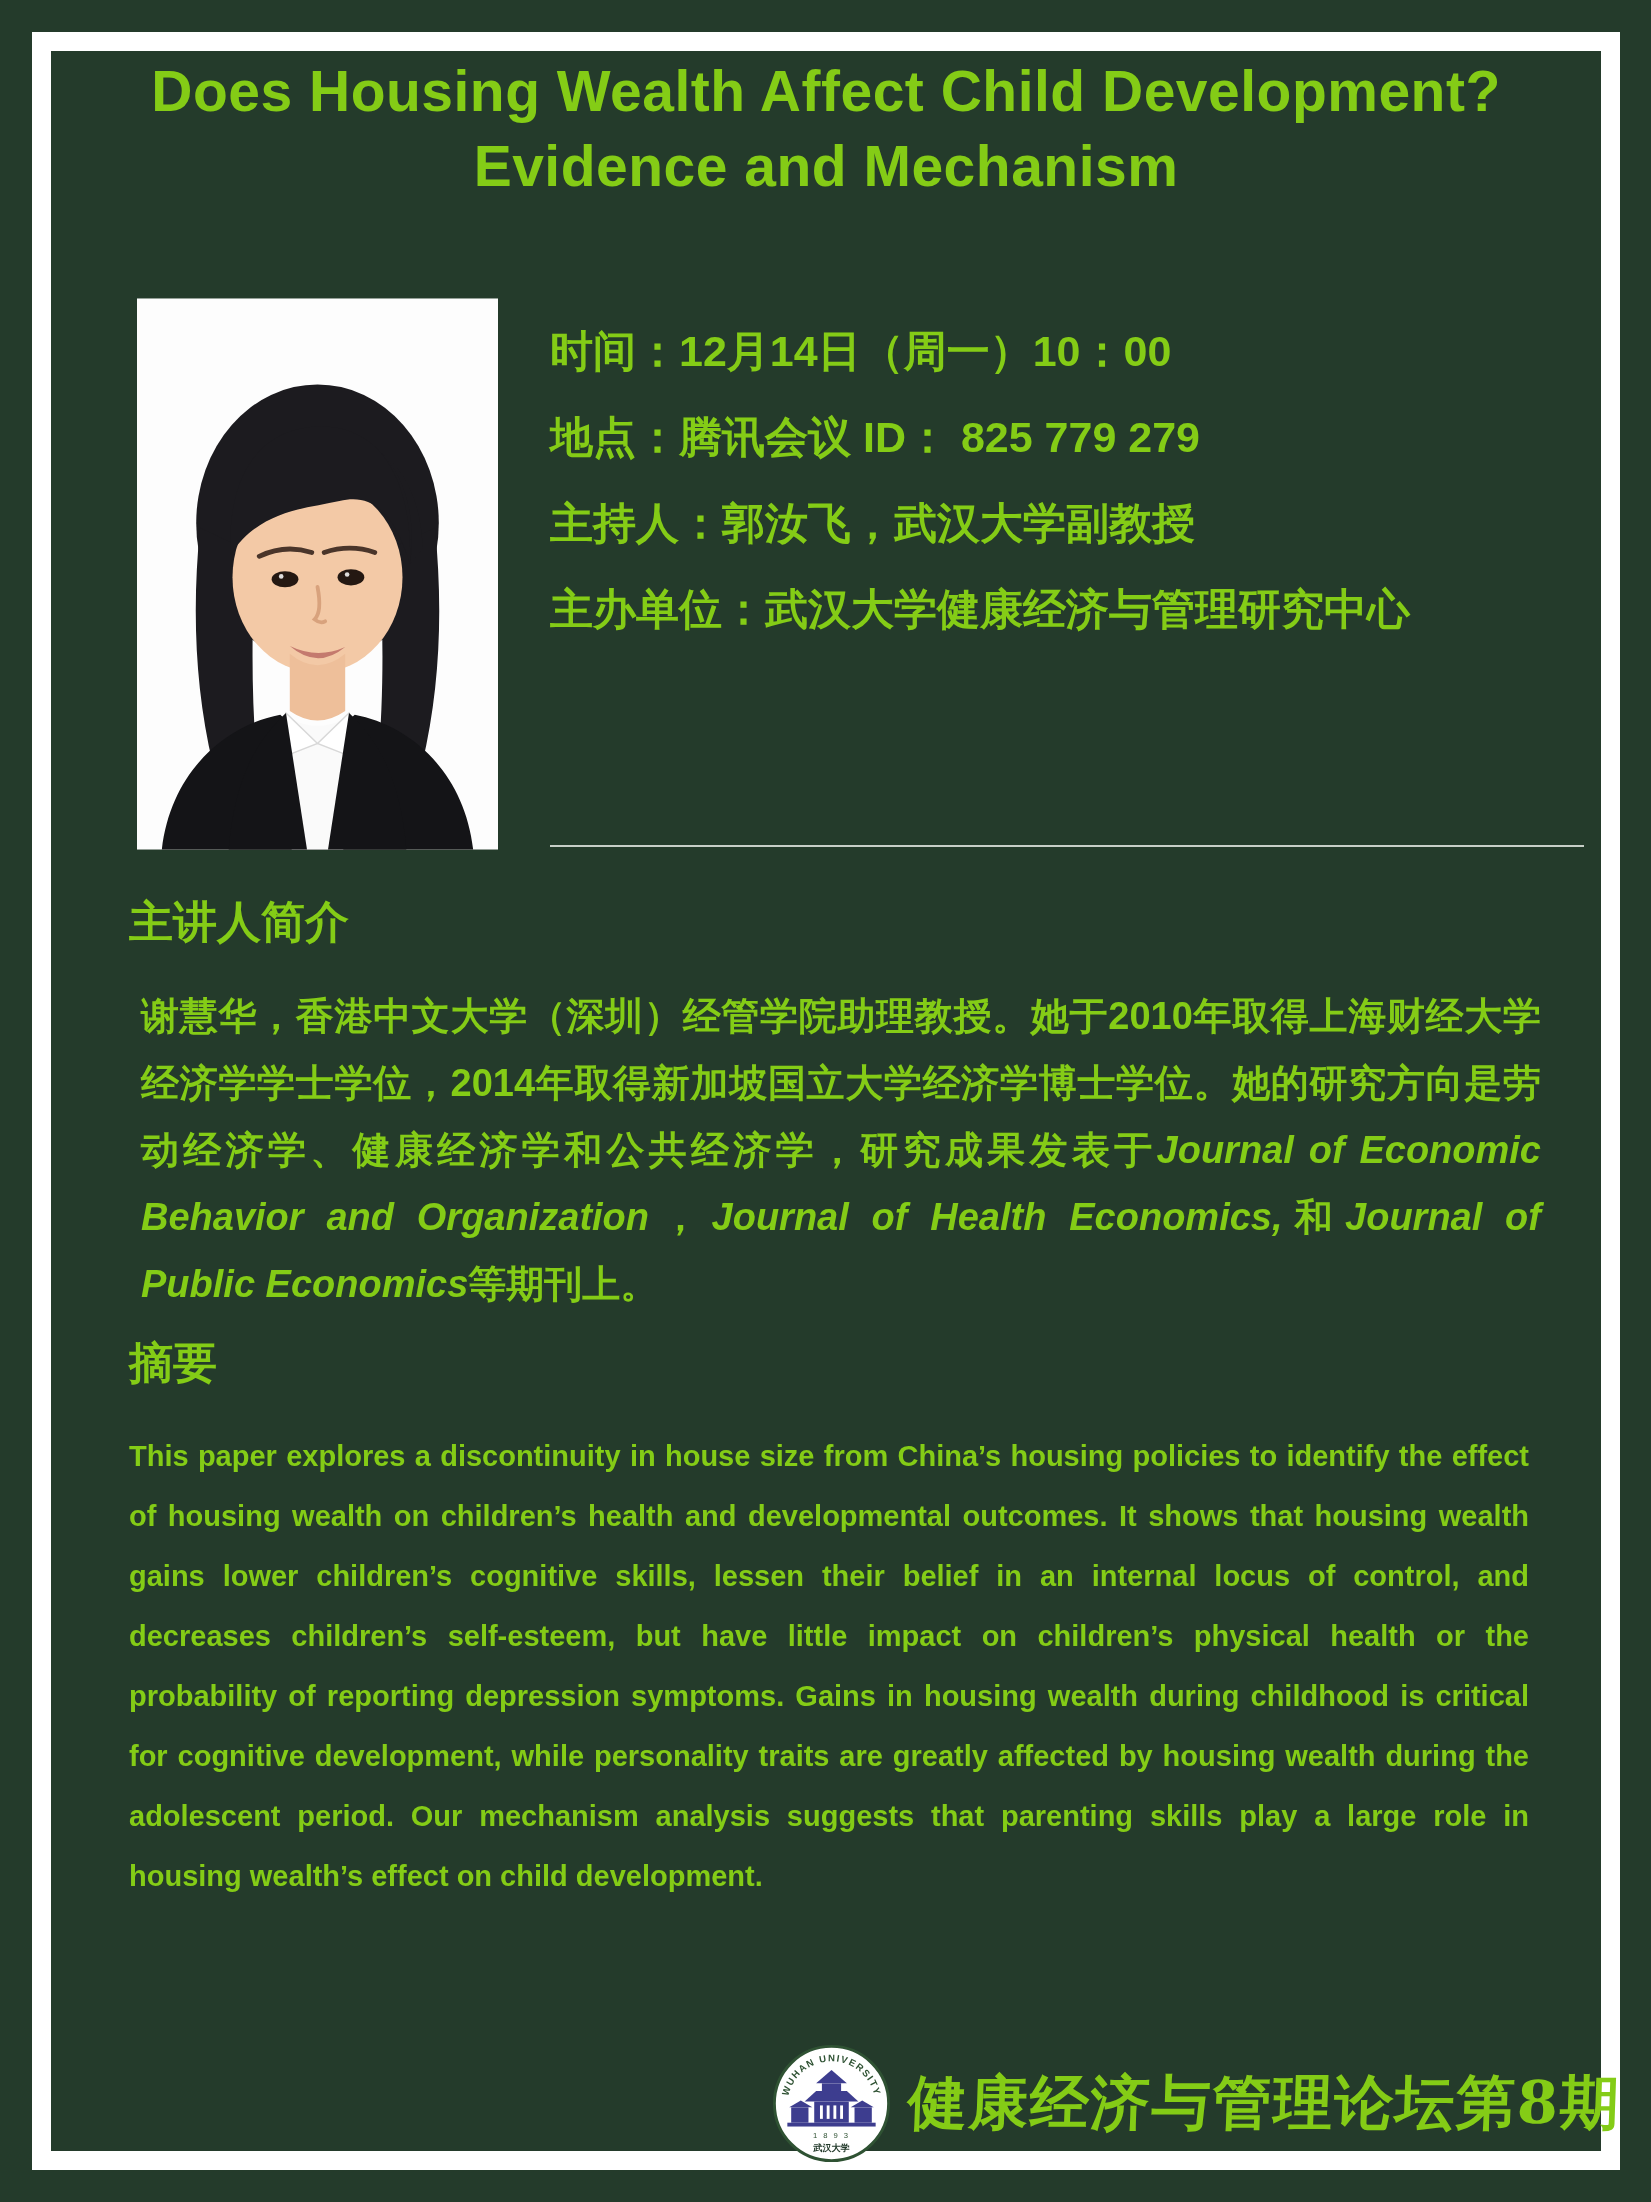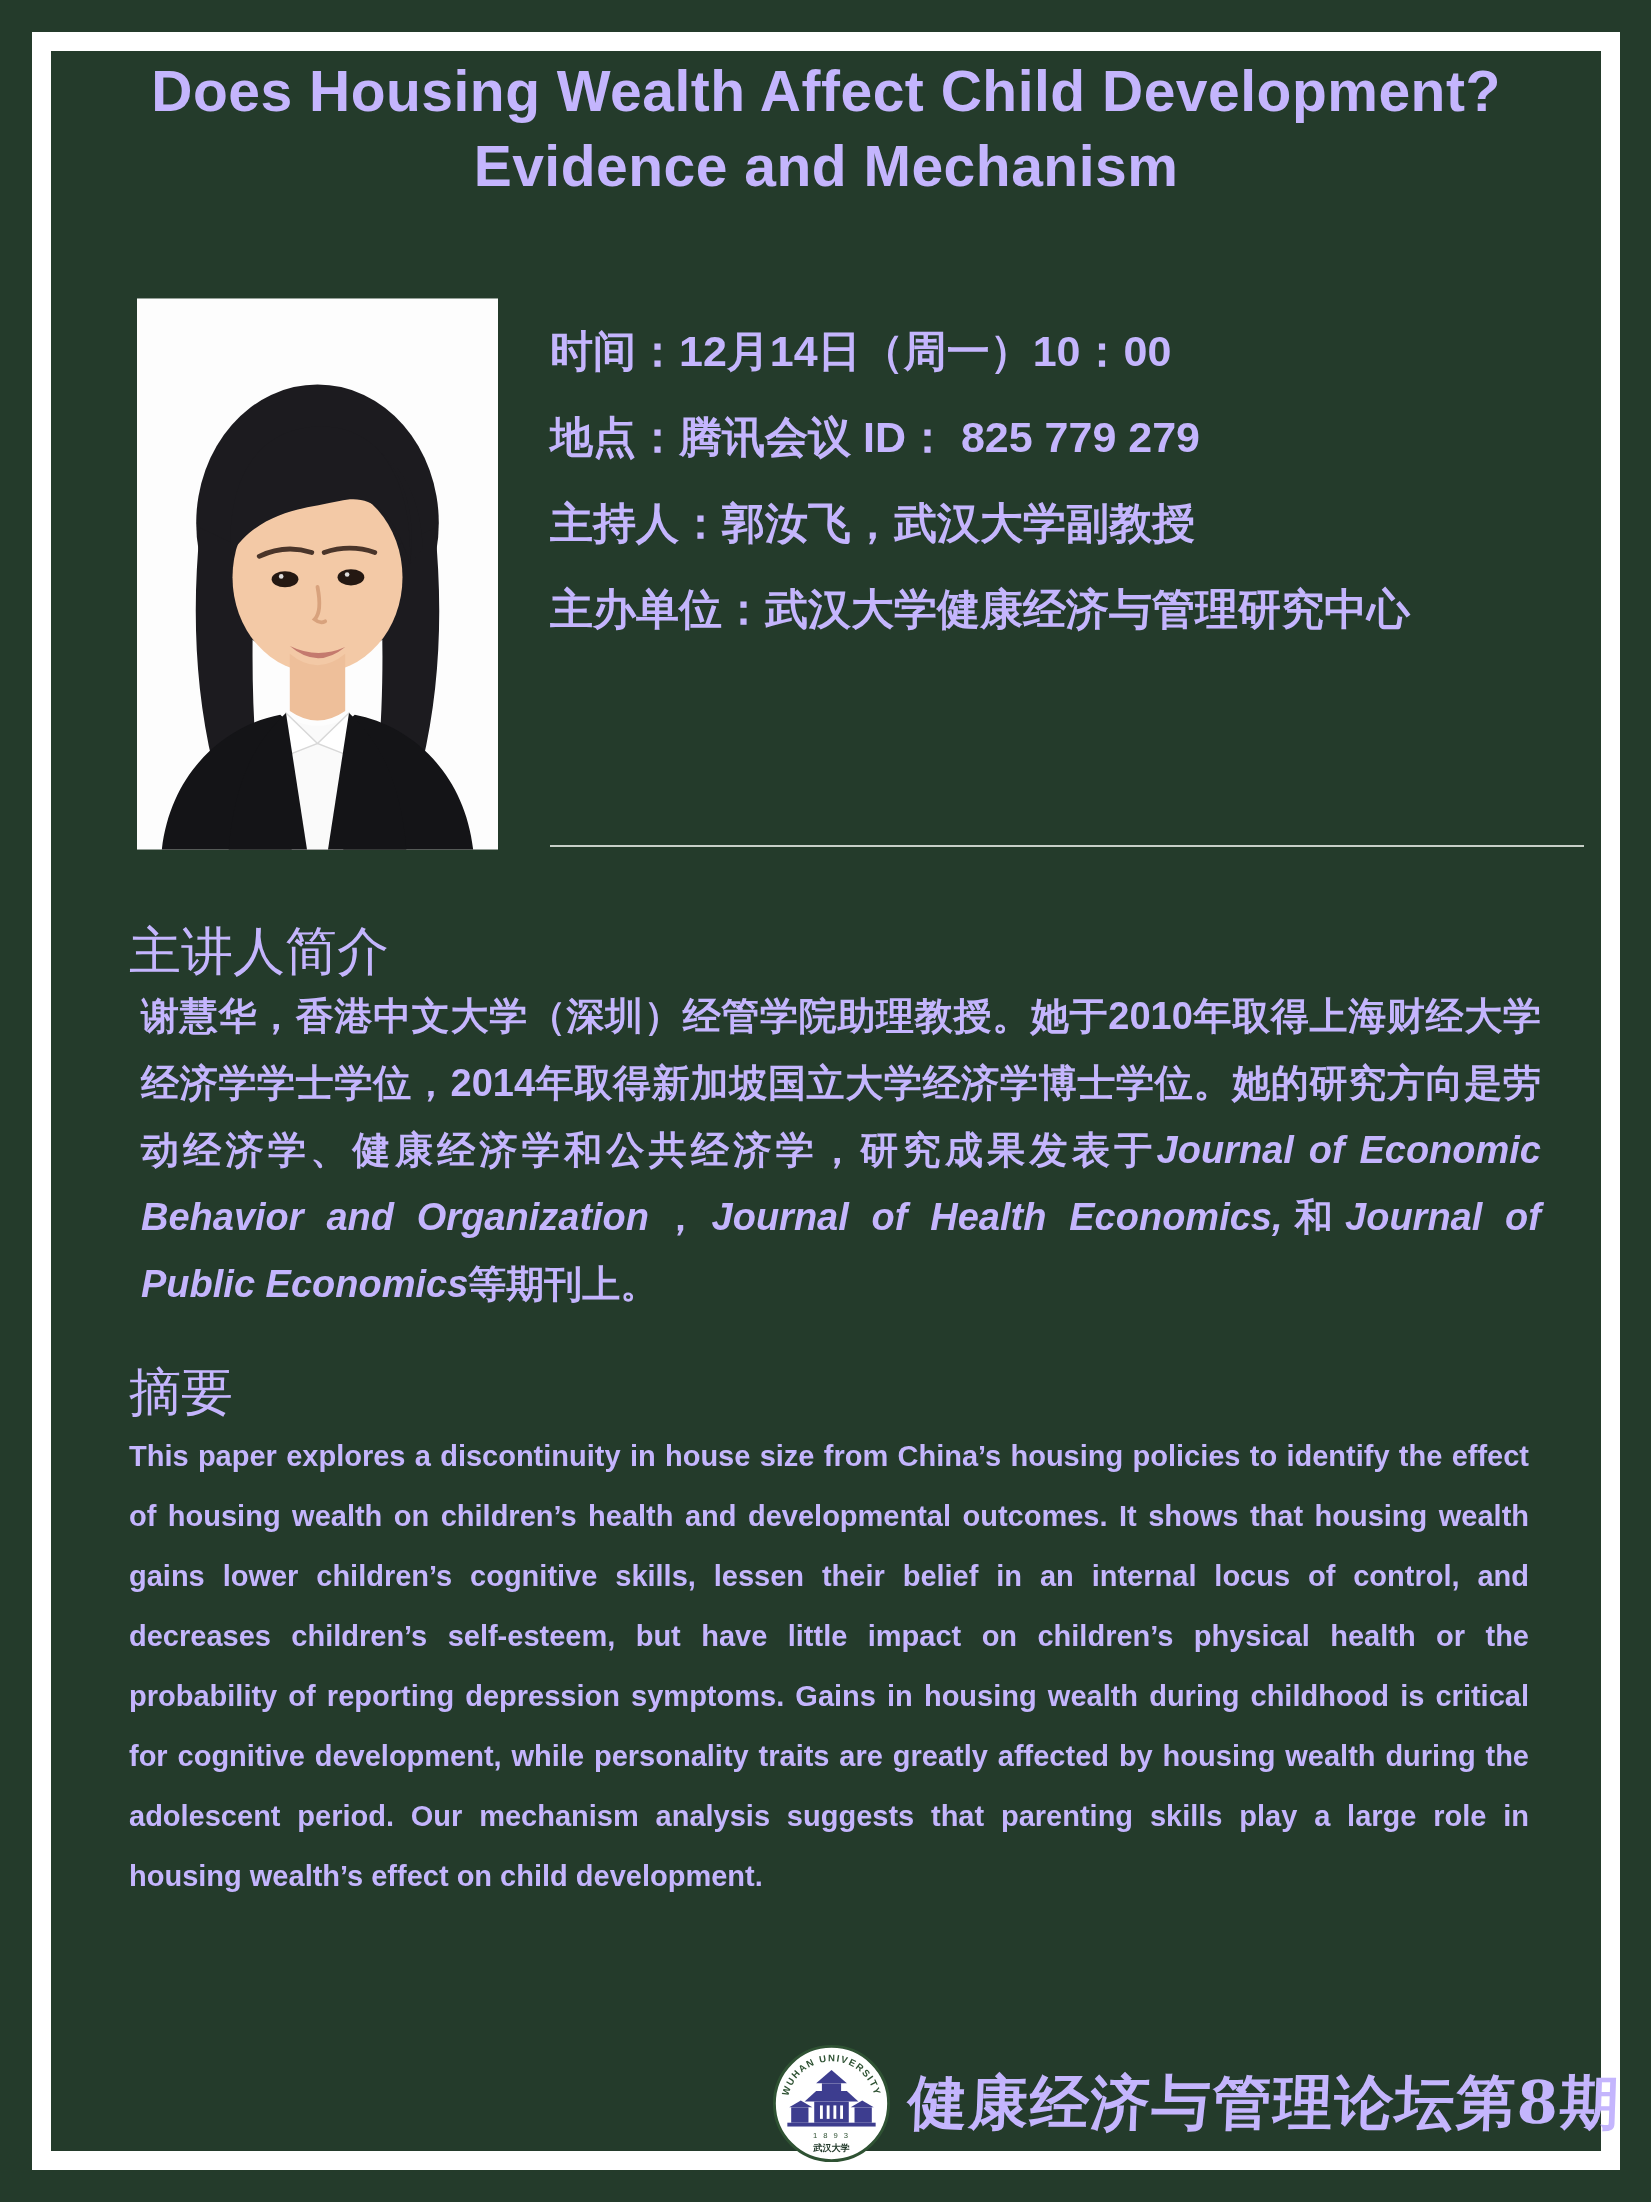--- a/index.html
+++ b/index.html
@@ -5,21 +5,21 @@
   html, body {
     margin: 0;
     padding: 0;
     background: #243B2B;
   }
   .poster {
     position: relative;
     width: 1652px;
     height: 2202px;
     background: #243B2B;
-    color: #c4b5fd;
+    color: #84cc16;
     font-family: "Liberation Sans", sans-serif;
     overflow: hidden;
   }
   .frame {
     position: absolute;
     top: 32px; left: 32px; right: 32px; bottom: 32px;
     border: 19px solid #ffffff;
     pointer-events: none;
   }
   .title {
@@ -57,23 +57,22 @@
   .divider {
     position: absolute;
     left: 550px;
     top: 845px;
     width: 1034px;
     height: 1.9px;
     background: #c7cec7;
   }
   .section-heading {
     position: absolute;
-    font-size: 52px;
-    font-weight: 400;
-    margin-top: 24px;
+    font-size: 44px;
+    font-weight: 700;
   }
   .heading-bio { left: 129px; top: 893px; }
   .heading-abstract { left: 129px; top: 1334px; }
   .bio {
     position: absolute;
     left: 129px;
     top: 971px;
     width: 1400px;
     font-size: 38px;
     font-weight: 700;

